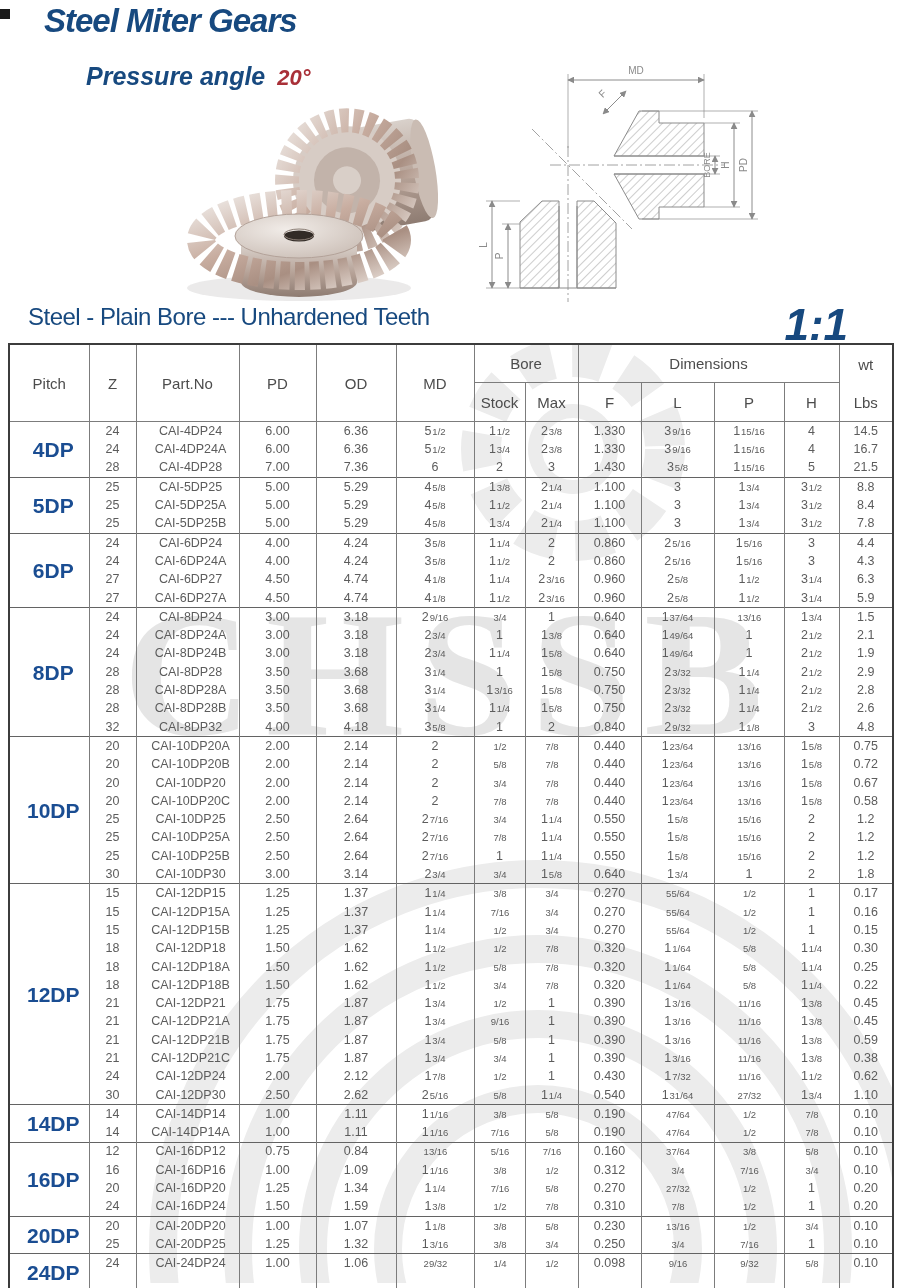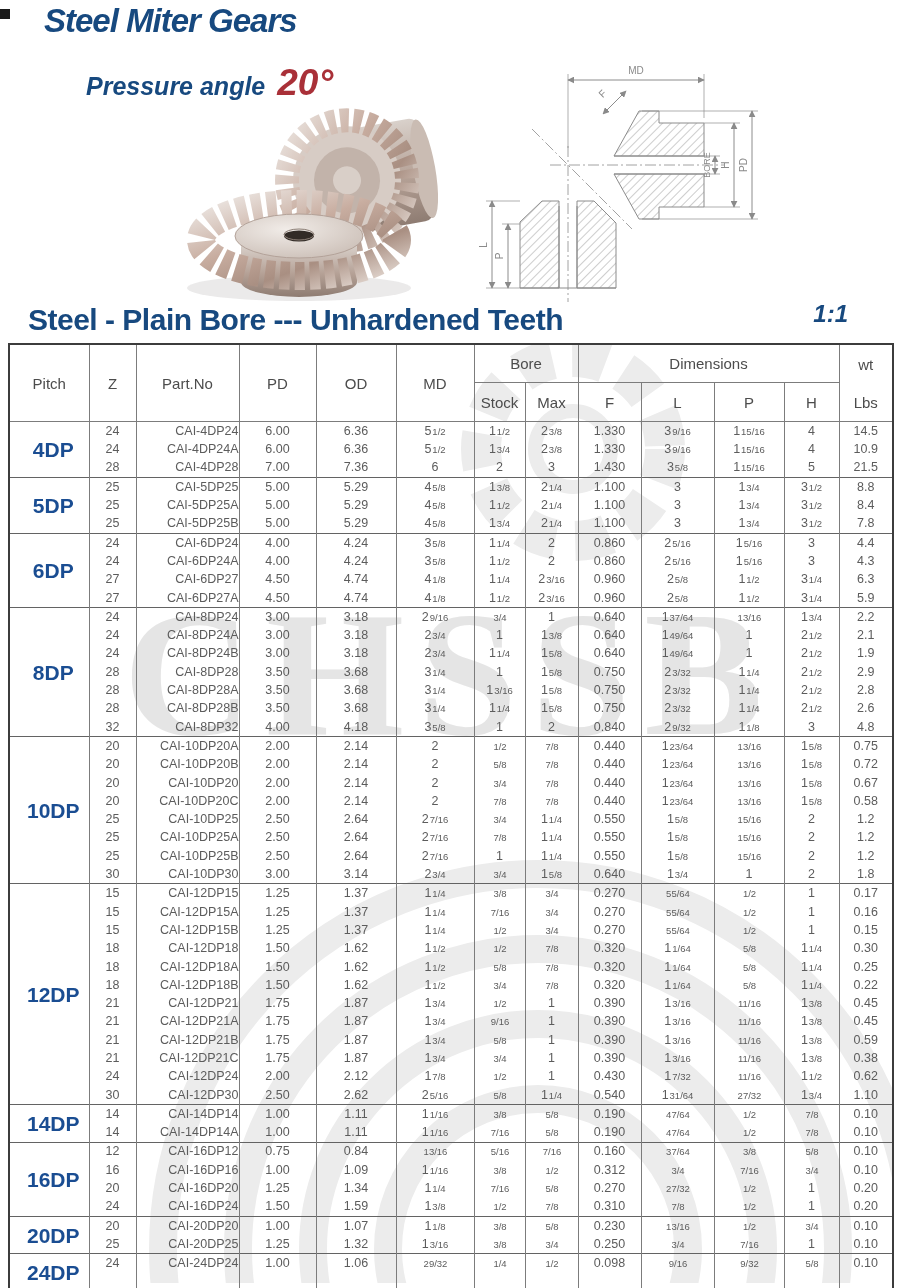--- a/index.html
+++ b/index.html
@@ -10,33 +10,33 @@
   .scan-mark{position:absolute;left:0;top:9px;width:10px;height:10px;background:#1a1a1a;}
   
   .title{
     position:absolute;left:44px;top:2px;margin:0;
     font-size:33px;font-style:italic;font-weight:bold;color:#17497f;letter-spacing:-1px;
   }
   .subtitle{
     position:absolute;left:86px;top:62px;
     font-size:25px;font-style:italic;font-weight:bold;color:#17497f;
   }
-  .subtitle .deg{color:#a93038;font-size:37px;margin-left:12px;}
+  .subtitle .deg{color:#a93038;font-size:22px;margin-left:12px;}
   
   .photo{position:absolute;left:148px;top:80px;width:312px;height:225px;}
   .drawing{position:absolute;left:462px;top:60px;width:432px;height:252px;}
   .dim-text{font-size:10px;fill:#8a8a8a;font-family:"Liberation Sans",sans-serif;}
   
   .section-heading{
     position:absolute;left:28px;top:303px;margin:0;
-    font-size:30px;font-weight:bold;color:#17497f;letter-spacing:-0.5px;
+    font-size:24px;font-weight:normal;color:#17497f;letter-spacing:-0.5px;
   }
   .scale-ratio{
     position:absolute;right:52px;top:300px;
-    font-size:24px;font-style:italic;font-weight:bold;color:#17497f;
+    font-size:44px;font-style:italic;font-weight:bold;color:#17497f;
   }
   
   .table-wrap{position:absolute;left:8px;top:343px;width:884px;height:940px;}
   .watermark{position:absolute;left:0;top:0;width:884px;height:940px;z-index:0;pointer-events:none;}
   .wm-letters{font-family:"Liberation Serif",serif;font-weight:bold;letter-spacing:14px;}
   table{
     position:relative;z-index:1;
     width:884px;border-collapse:collapse;border:2px solid #3c3c3c;table-layout:fixed;
     background:transparent;
   }
@@ -47,21 +47,21 @@
   thead tr{height:38px;}
   th.wt-cell div{height:38px;display:flex;align-items:center;justify-content:center;}
   tbody{border-top:1px solid #636363;}
   td{
     border-left:1px solid #7c7c7c;border-right:1px solid #7c7c7c;
     border-top:0;border-bottom:0;
     padding:0;text-align:center;vertical-align:middle;
     font-size:12.5px;color:#5c5c5c;height:18.3px;line-height:1;
     white-space:nowrap;overflow:hidden;
   }
-  td.c1{text-align:right;padding-left:6px;}
+  td.c1{text-align:center;padding-left:6px;}
   td.pitch{
     font-size:21px;font-weight:bold;color:#1a4d92;text-align:center;padding-left:8px;
   }
   .fr{font-size:9.5px;margin-left:1px;}
 </style>
 </head>
 <body>
 
 <div class="scan-mark"></div>
 
@@ -258,21 +258,21 @@
           <td class="c1"><span>CAI-4DP24A</span></td>
           <td class="c2"><span>6.00</span></td>
           <td class="c3"><span>6.36</span></td>
           <td class="c4"><span>5</span><span class="fr">1/2</span></td>
           <td class="c5"><span>1</span><span class="fr">3/4</span></td>
           <td class="c6"><span>2</span><span class="fr">3/8</span></td>
           <td class="c7"><span>1.330</span></td>
           <td class="c8"><span>3</span><span class="fr">9/16</span></td>
           <td class="c9"><span>1</span><span class="fr">15/16</span></td>
           <td class="c10"><span>4</span></td>
-          <td class="c11"><span>10.9</span></td>
+          <td class="c11"><span>16.7</span></td>
         </tr>
         <tr>
           <td class="c0"><span>28</span></td>
           <td class="c1"><span>CAI-4DP28</span></td>
           <td class="c2"><span>7.00</span></td>
           <td class="c3"><span>7.36</span></td>
           <td class="c4"><span>6</span></td>
           <td class="c5"><span>2</span></td>
           <td class="c6"><span>3</span></td>
           <td class="c7"><span>1.430</span></td>
@@ -393,21 +393,21 @@
           <td class="c1"><span>CAI-8DP24</span></td>
           <td class="c2"><span>3.00</span></td>
           <td class="c3"><span>3.18</span></td>
           <td class="c4"><span>2</span><span class="fr">9/16</span></td>
           <td class="c5"><span class="fr">3/4</span></td>
           <td class="c6"><span>1</span></td>
           <td class="c7"><span>0.640</span></td>
           <td class="c8"><span>1</span><span class="fr">37/64</span></td>
           <td class="c9"><span class="fr">13/16</span></td>
           <td class="c10"><span>1</span><span class="fr">3/4</span></td>
-          <td class="c11"><span>2.2</span></td>
+          <td class="c11"><span>1.5</span></td>
         </tr>
         <tr>
           <td class="c0"><span>24</span></td>
           <td class="c1"><span>CAI-8DP24A</span></td>
           <td class="c2"><span>3.00</span></td>
           <td class="c3"><span>3.18</span></td>
           <td class="c4"><span>2</span><span class="fr">3/4</span></td>
           <td class="c5"><span>1</span></td>
           <td class="c6"><span>1</span><span class="fr">3/8</span></td>
           <td class="c7"><span>0.640</span></td>

